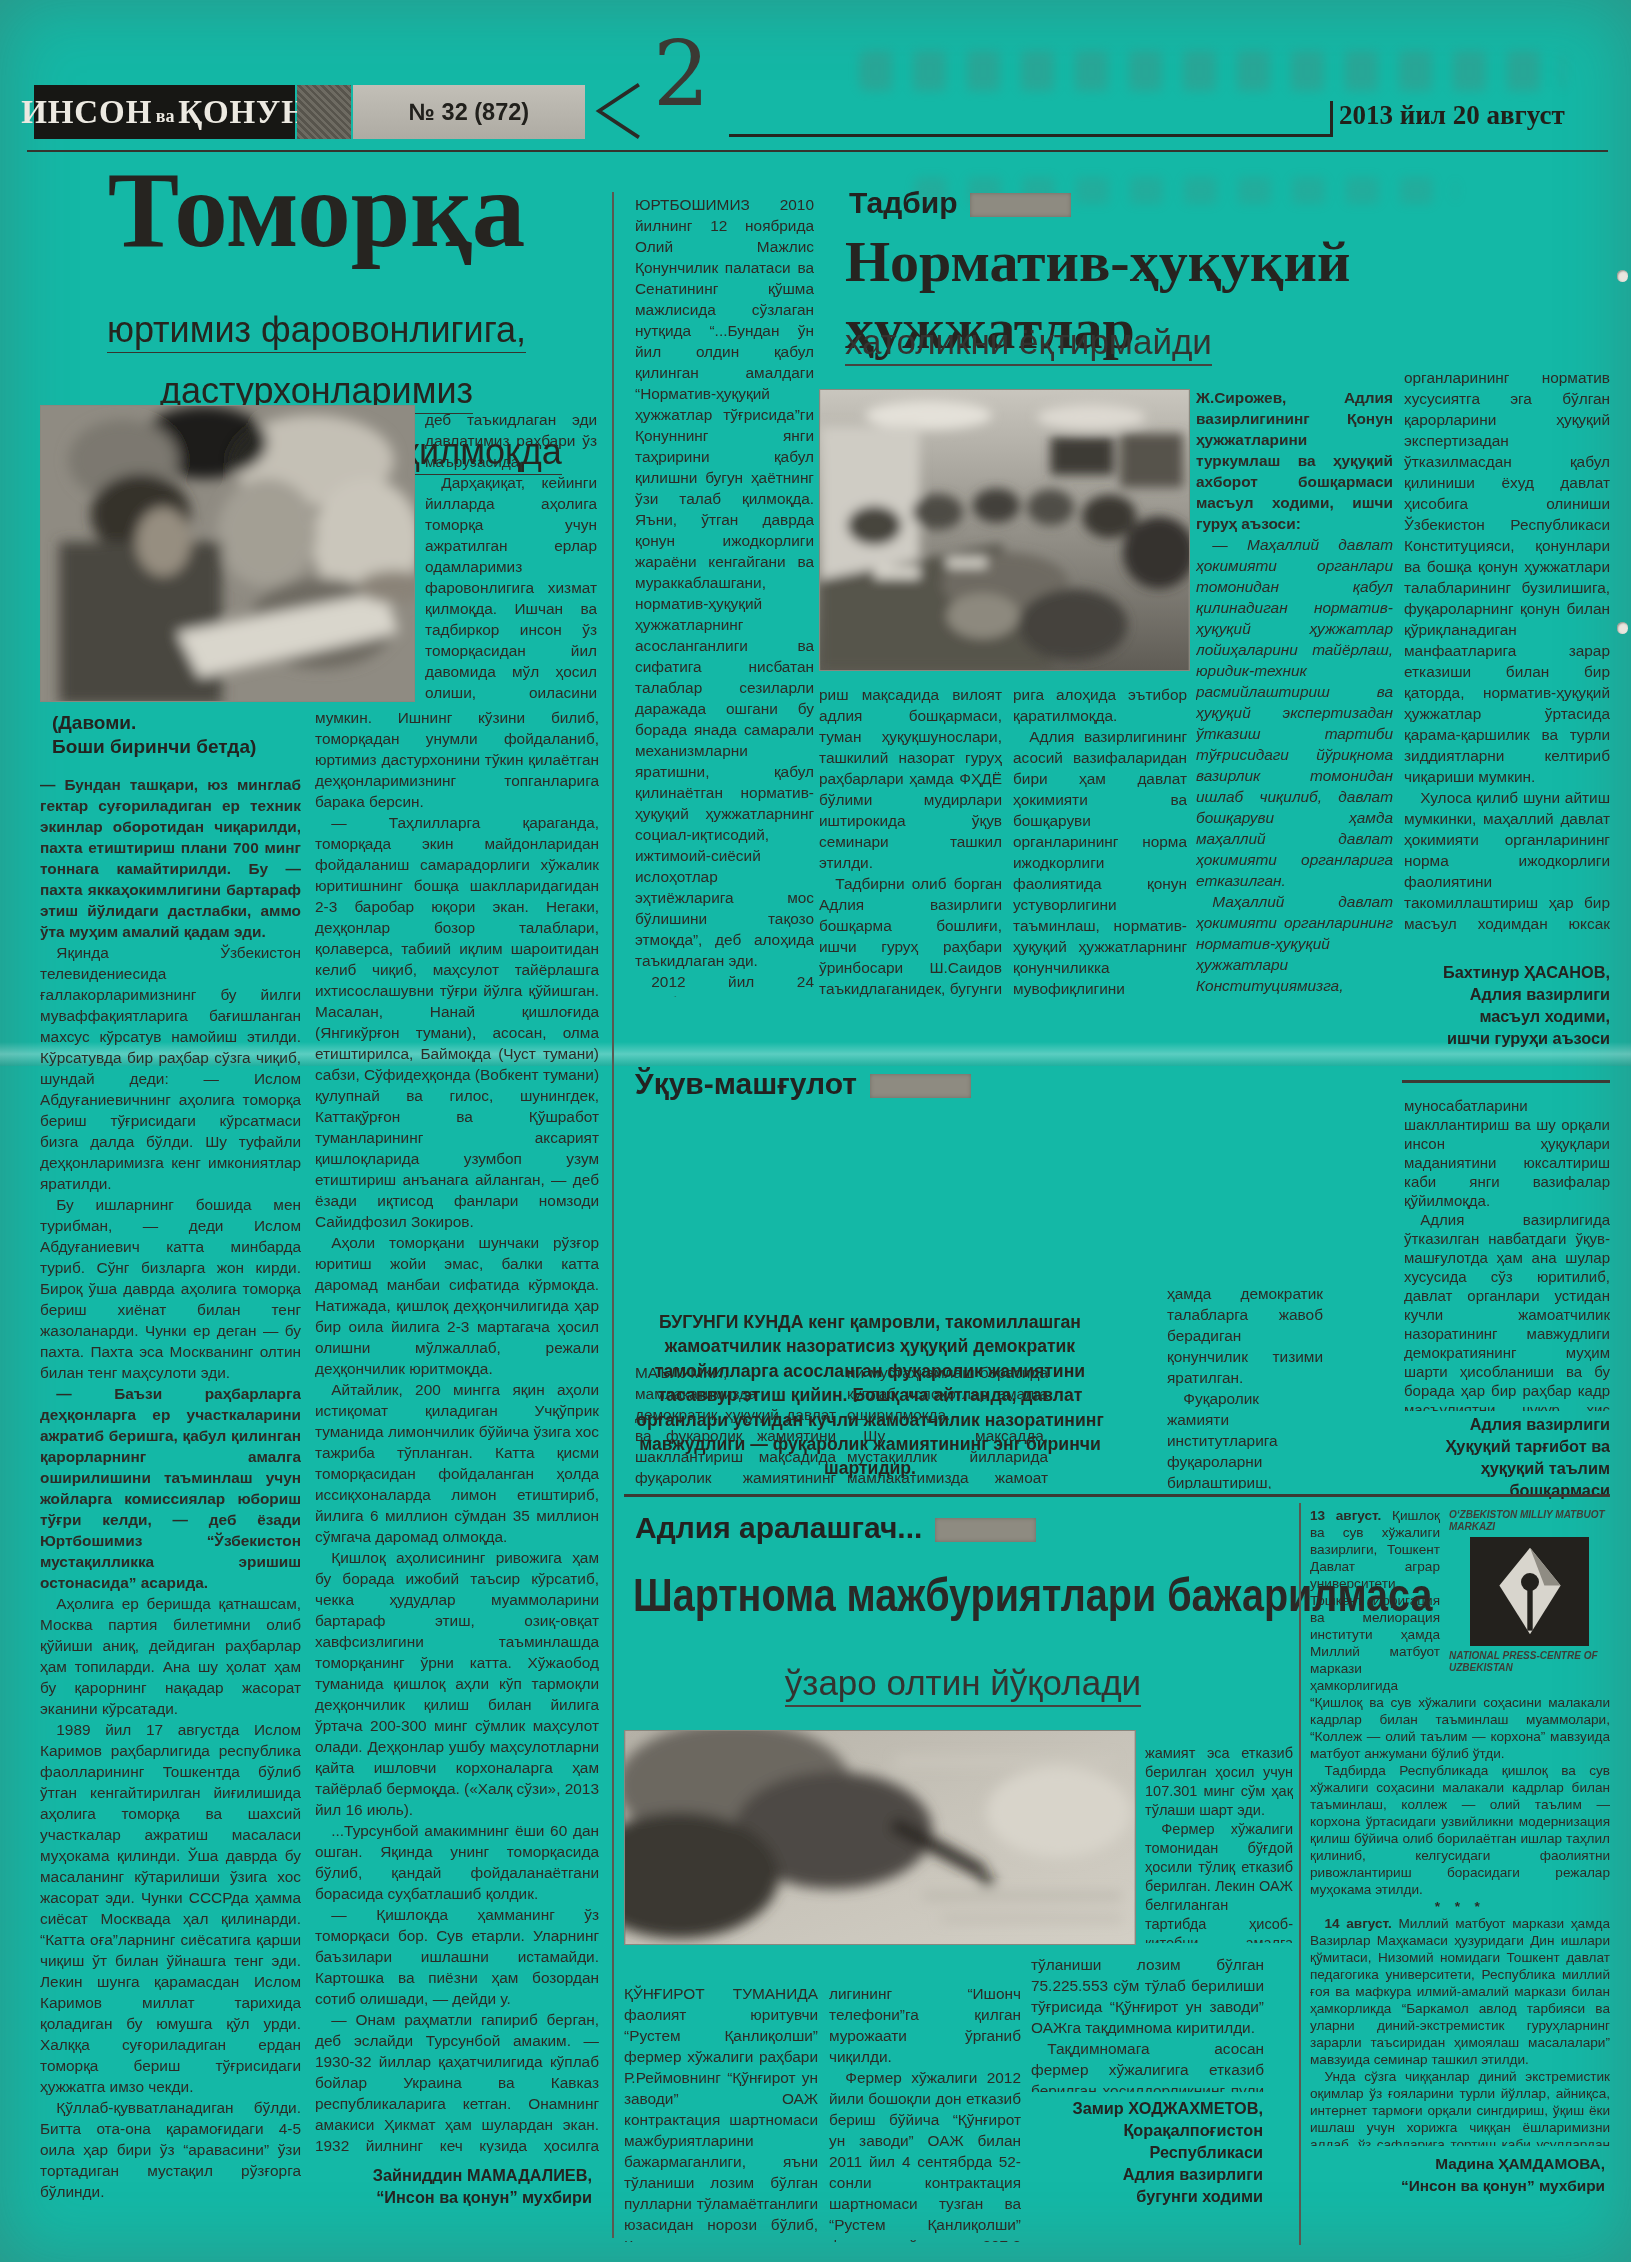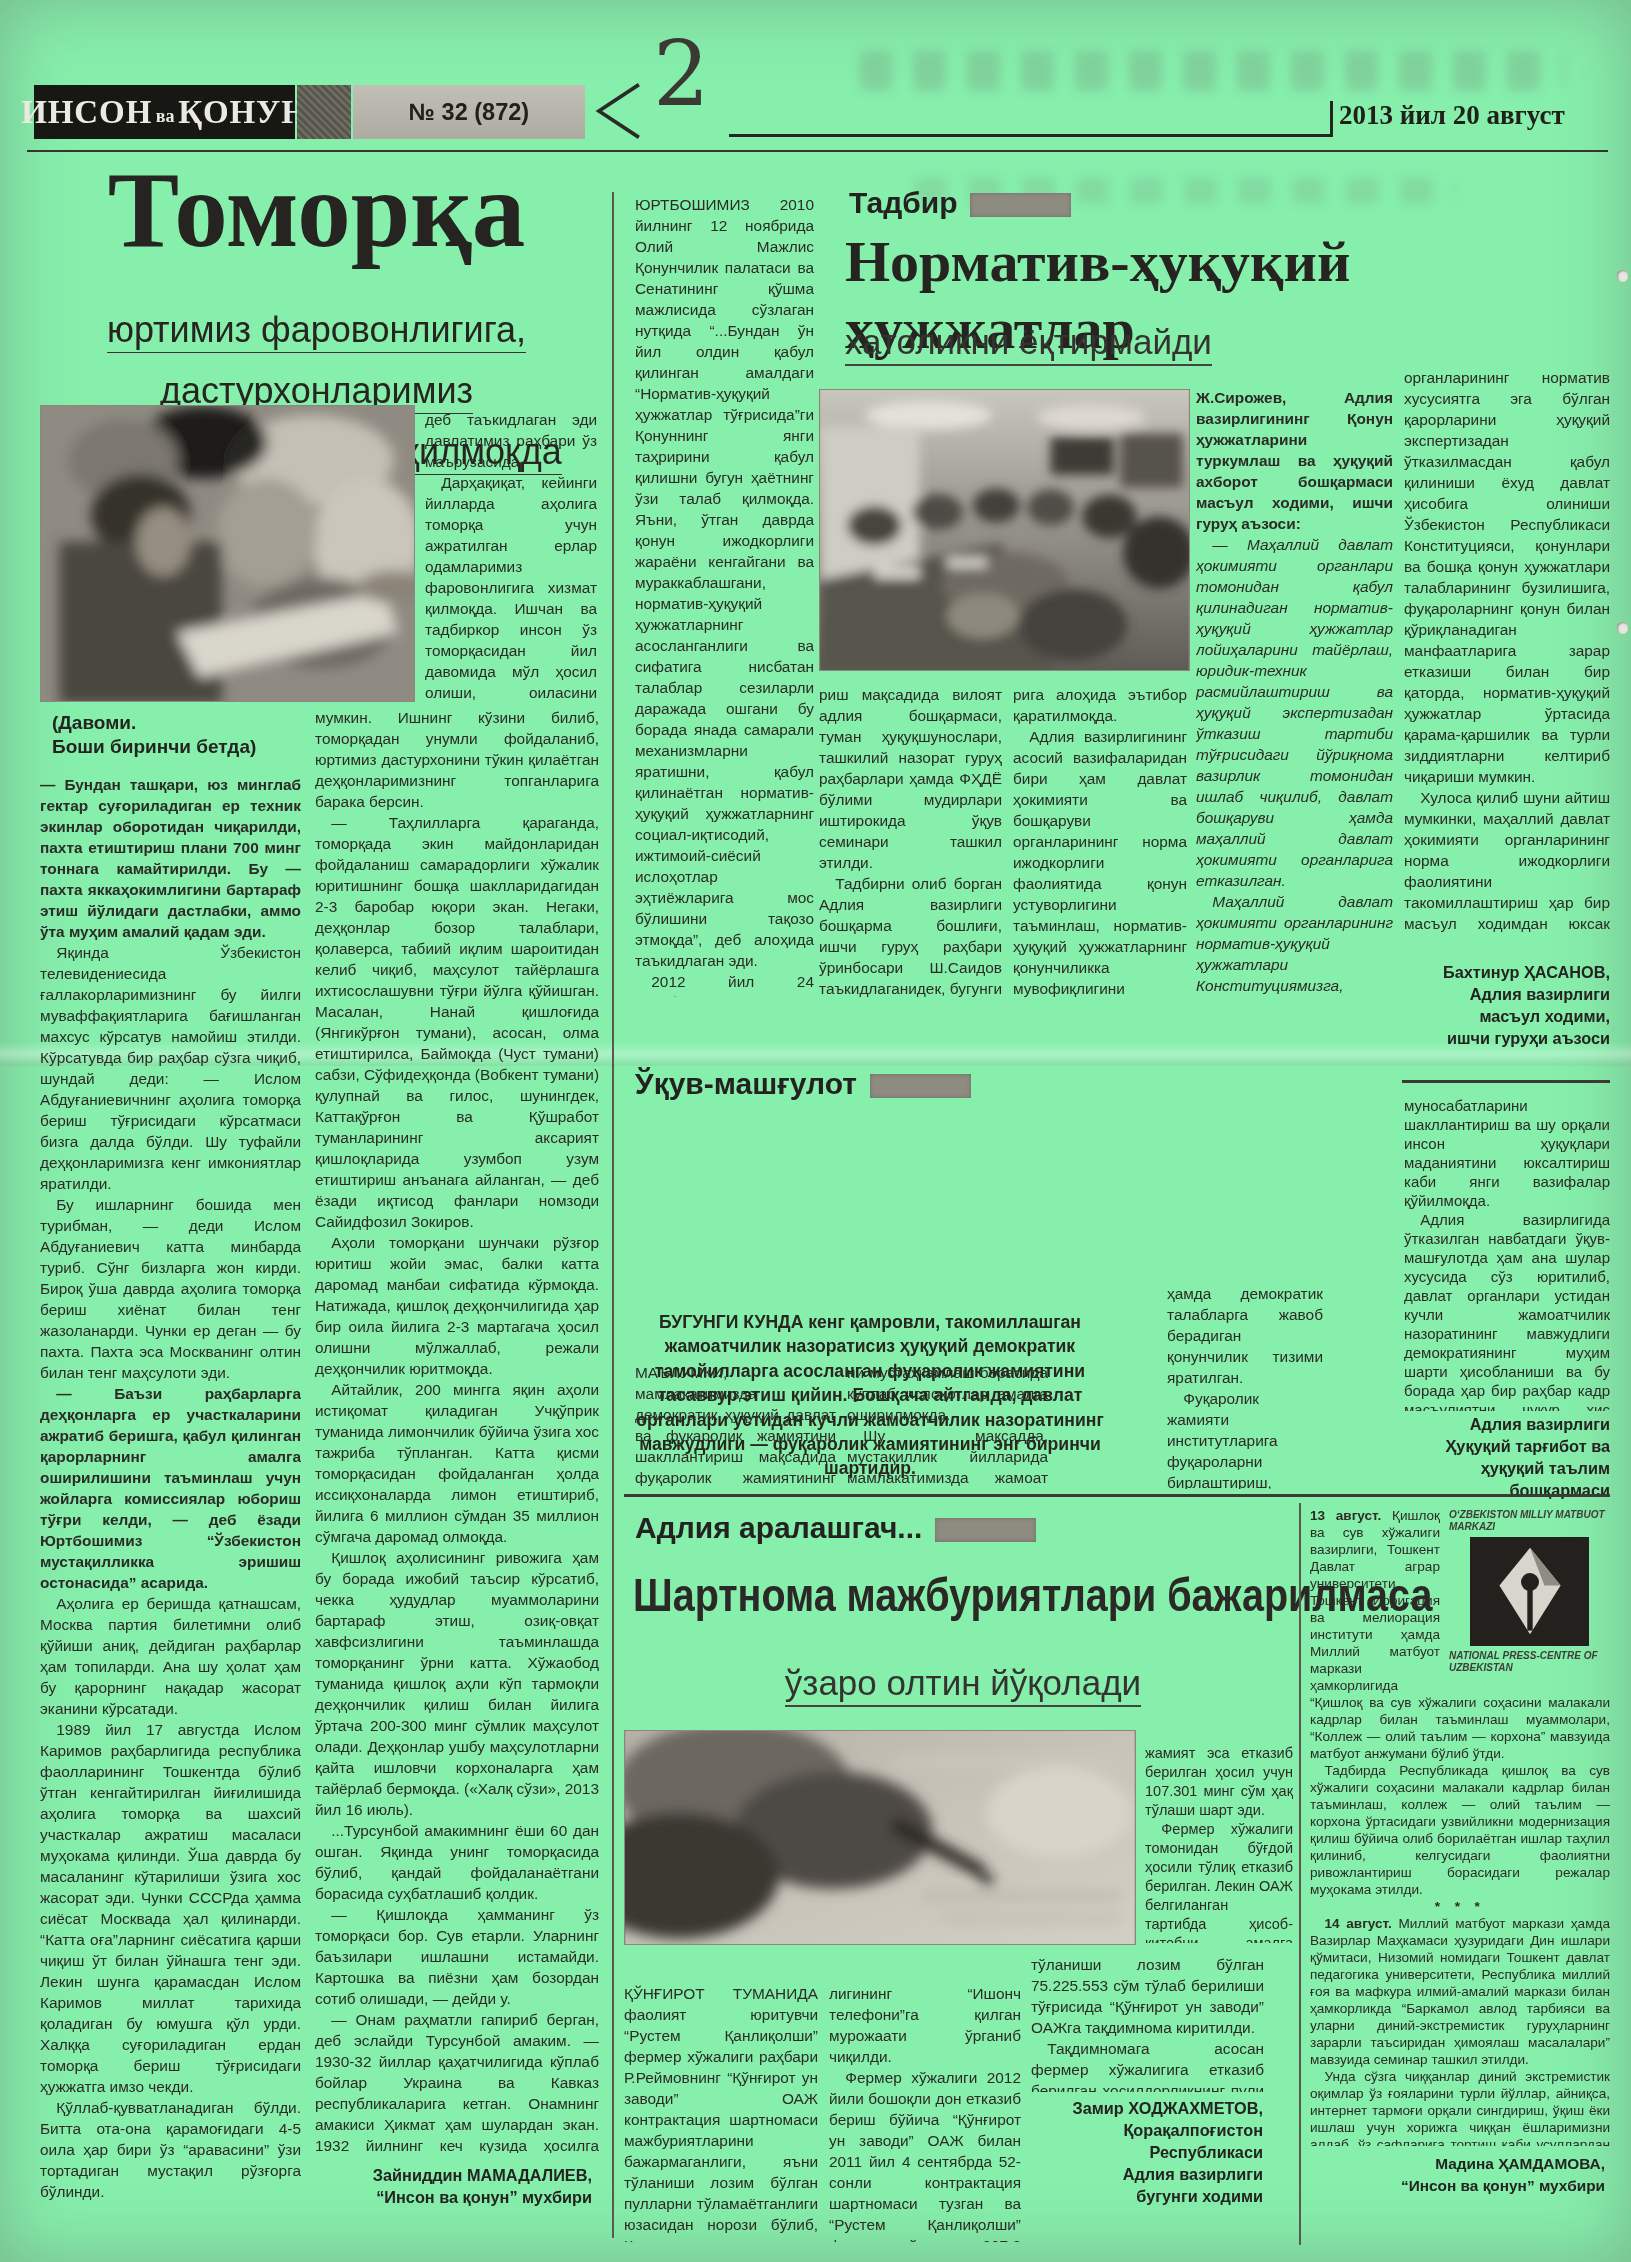--- a/index.html
+++ b/index.html
@@ -1,18 +1,18 @@
 <!DOCTYPE html>
 <html style="font-size:14.5px"><head>
 <meta charset="utf-8">
 <style>
   * { margin:0; padding:0; box-sizing:border-box; }
   body { background:#a8a59d; font-family:"Liberation Sans",sans-serif; }
   .page{ position:relative; width:1632px; height:2262px; margin:0 auto;
-         background:#86efac; overflow:hidden; color:#2c2b26;
+         background:#14b8a6; overflow:hidden; color:#2c2b26;
          box-shadow: inset 0 0 72px rgba(88,84,76,.35); }
   
   .mast-box{ position:absolute; left:34px; top:85px; width:261px; height:54px;
       background:#171714; display:flex; align-items:center; justify-content:center;
       color:#ece9e1; font-family:"Liberation Serif",serif; font-weight:bold; }
   .mast-box .big{ font-size:33px; letter-spacing:0.9px; }
   .mast-box .small{ font-size:18px; margin:9px 3.6px 0 3.6px; }
   .mast-tex{ position:absolute; left:297px; top:85px; width:54px; height:54px;
       background:repeating-linear-gradient(45deg,#57544c 0 2.7px,#6e6b62 2.7px 5.4px); }
   .mast-band{ position:absolute; left:353px; top:85px; width:232px; height:54px;

